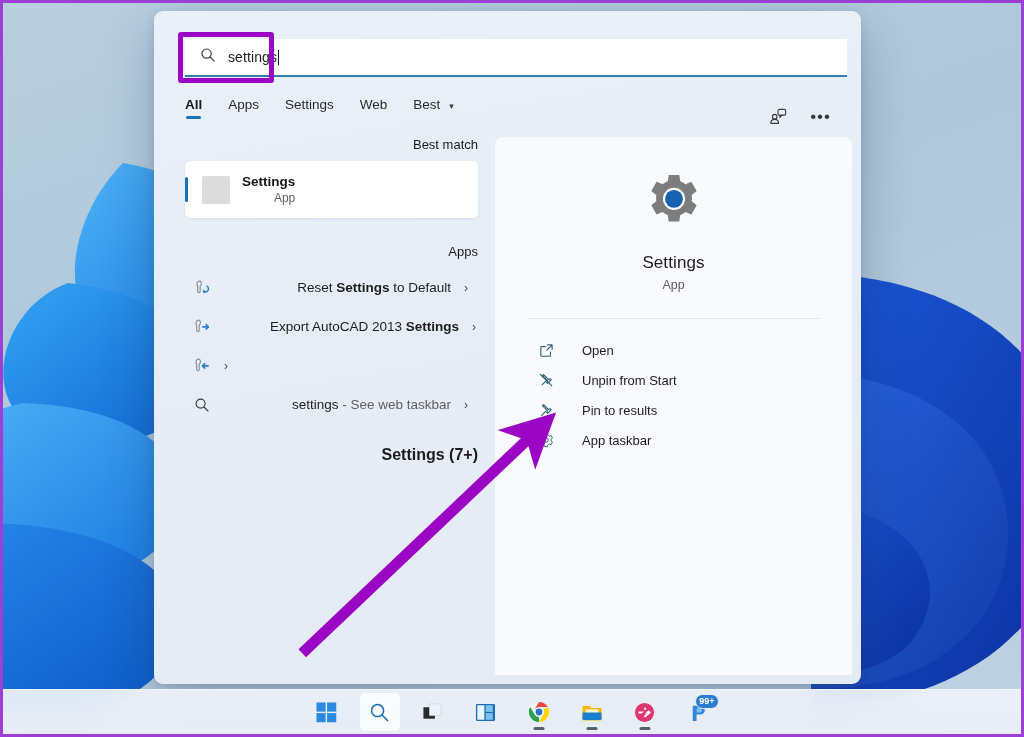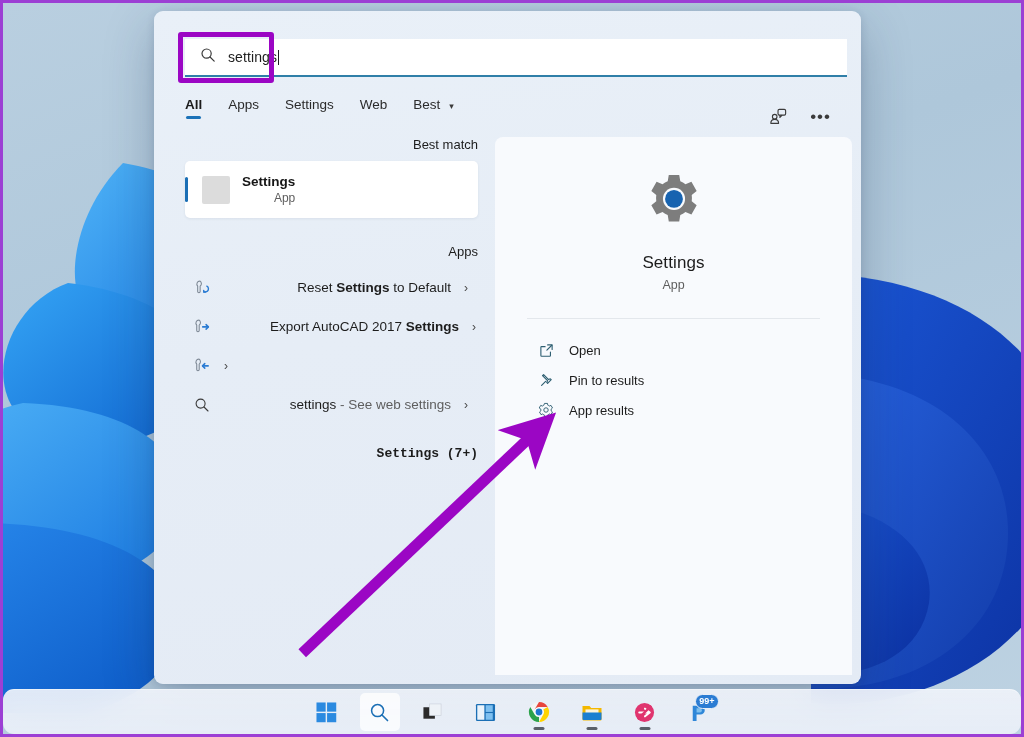--- a/index.html
+++ b/index.html
@@ -50,21 +50,20 @@
     left: 0; right: 0; bottom: 0;
     height: 45px;
     background: linear-gradient(180deg, rgba(238,242,249,0.93), rgba(232,238,247,0.96));
     backdrop-filter: blur(14px);
     border-top: 1px solid rgba(255,255,255,0.45);
     display: flex;
     align-items: center;
     justify-content: center;
     gap: 13px;
     z-index: 40;
-    border-radius: 11px;
   }
   .tb-item {
     width: 40px; height: 38px;
     display: flex; align-items: center; justify-content: center;
     border-radius: 5px;
     position: relative;
     cursor: pointer;
   }
   .tb-item.active { background: rgba(255,255,255,0.75); }
   .tb-underline {
@@ -270,25 +269,24 @@
   .result-label b { font-weight: 700; }
   .result-label .muted { color: #5e5e5e; }
   .chev-right {
     font-size: 12px;
     color: #494949;
     flex: none;
     margin-right: 2px;
   }
 
   .count-title {
-    font-size: 13px;
+    font-size: 16px;
     font-weight: 700;
     color: #1c1c1c;
     margin: 22px 0 0 2px;
-    font-family: Liberation Mono, monospace;
   }
 
   
   .preview-head {
     display: flex;
     flex-direction: column;
     align-items: center;
     gap: 0;
   }
   .gear-big { margin-bottom: 16px; }
@@ -304,21 +302,21 @@
   }
   .divider {
     height: 1px;
     background: #e3e7ec;
     margin: 26px 4px 16px 4px;
   }
   .action-row {
     height: 30px;
     display: flex;
     align-items: center;
-    gap: 14px;
+    gap: 27px;
     padding-left: 14px;
     border-radius: 4px;
     cursor: pointer;
   }
   .action-row .aicon { width: 18px; flex: none; display: flex; justify-content: center; }
   .action-label { font-size: 13px; color: #1d1d1d; }
 
   
   #arrow-annotation {
     position: absolute;
@@ -445,21 +443,21 @@
         </div>
 
         <div class="result-row">
           <span class="ricon">
             <svg width="17" height="17" viewBox="0 0 18 18">
               <path d="M5.2 2.2 A3.2 3.2 0 0 0 2.9 7.6 L2.9 13.3 A1.3 1.3 0 0 0 5.5 13.3 L5.5 7.6 A3.2 3.2 0 0 0 5.2 2.2 Z" fill="none" stroke="#7a8592" stroke-width="1.1"></path>
               <line x1="9.2" y1="9.4" x2="15" y2="9.4" stroke="#2b7cd3" stroke-width="1.6" stroke-linecap="round"></line>
               <path d="M12.8 7 L15.2 9.4 L12.8 11.8" fill="none" stroke="#2b7cd3" stroke-width="1.6" stroke-linecap="round" stroke-linejoin="round"></path>
             </svg>
           </span>
-          <span class="result-label"><span>Export AutoCAD 2017 </span><b>Settings</b><span></span></span>
+          <span class="result-label"><span>Export AutoCAD 2013 </span><b>Settings</b><span></span></span>
           <span class="chev-right">›</span>
         </div>
 
         <div class="result-row">
           <span class="ricon">
             <svg width="17" height="17" viewBox="0 0 18 18">
               <path d="M5.2 2.2 A3.2 3.2 0 0 0 2.9 7.6 L2.9 13.3 A1.3 1.3 0 0 0 5.5 13.3 L5.5 7.6 A3.2 3.2 0 0 0 5.2 2.2 Z" fill="none" stroke="#7a8592" stroke-width="1.1"></path>
               <line x1="9.2" y1="9.4" x2="15" y2="9.4" stroke="#2b7cd3" stroke-width="1.6" stroke-linecap="round"></line>
               <path d="M11.4 7 L9 9.4 L11.4 11.8" fill="none" stroke="#2b7cd3" stroke-width="1.6" stroke-linecap="round" stroke-linejoin="round"></path>
             </svg>
@@ -468,21 +466,21 @@
         </div>
 
 
         <div class="result-row">
           <span class="ricon">
             <svg width="16" height="16" viewBox="0 0 16 16">
               <circle cx="6.6" cy="6.6" r="4.5" fill="none" stroke="#3a3a3a" stroke-width="1.1"></circle>
               <line x1="10" y1="10" x2="14" y2="14" stroke="#3a3a3a" stroke-width="1.1" stroke-linecap="round"></line>
             </svg>
           </span>
-          <span class="result-label"><span>settings</span><span class="muted"> - See web settings</span></span>
+          <span class="result-label"><span>settings</span><span class="muted"> - See web taskbar</span></span>
           <span class="chev-right">›</span>
         </div>
 
         <div class="count-title">Settings (7+)</div>
       </div>
 
       <div class="col-right-wrap">
         <div class="col-right">
 
           <div class="preview-head">
@@ -503,39 +501,49 @@
             <span class="aicon">
               <svg width="15" height="15" viewBox="0 0 16 16">
                 <path d="M9.2 2 H14 V6.8" fill="none" stroke="#2f5f72" stroke-width="1.2" stroke-linecap="round" stroke-linejoin="round"></path>
                 <line x1="13.6" y1="2.4" x2="8.4" y2="7.6" stroke="#2f5f72" stroke-width="1.2" stroke-linecap="round"></line>
                 <path d="M12.2 9.6 V13.4 A0.7 0.7 0 0 1 11.5 14.1 H2.7 A0.7 0.7 0 0 1 2 13.4 V4.6 A0.7 0.7 0 0 1 2.7 3.9 H6.5" fill="none" stroke="#2f5f72" stroke-width="1.2" stroke-linecap="round" stroke-linejoin="round"></path>
               </svg>
             </span>
             <span class="action-label">Open</span>
           </div>
 
+          <div class="action-row">
+            <span class="aicon">
+              <svg width="16" height="16" viewBox="0 0 16 16">
+                <path d="M5.6 2.6 L10.6 7.6 L12.3 6.8 L13.2 7.7 L9.6 11.3 L8.7 10.4 L9.5 8.7 L4.5 3.7 Z" fill="none" stroke="#2f5f72" stroke-width="1.15" stroke-linejoin="round"></path>
+                <line x1="7.6" y1="9.3" x2="4.2" y2="12.7" stroke="#2f5f72" stroke-width="1.15" stroke-linecap="round"></line>
+                <line x1="2.3" y1="2.3" x2="13.7" y2="13.7" stroke="#2f5f72" stroke-width="1.15" stroke-linecap="round"></line>
+              </svg>
+            </span>
+            <span class="action-label">Unpin from Start</span>
+          </div>
 
           <div class="action-row">
             <span class="aicon">
               <svg width="16" height="16" viewBox="0 0 16 16">
                 <path d="M5.6 2.6 L10.6 7.6 L12.3 6.8 L13.2 7.7 L9.6 11.3 L8.7 10.4 L9.5 8.7 L4.5 3.7 Z" fill="none" stroke="#2f5f72" stroke-width="1.15" stroke-linejoin="round"></path>
                 <line x1="7.6" y1="9.3" x2="3.6" y2="13.3" stroke="#2f5f72" stroke-width="1.15" stroke-linecap="round"></line>
               </svg>
             </span>
             <span class="action-label">Pin to results</span>
           </div>
 
           <div class="action-row">
             <span class="aicon">
               <svg width="16" height="16" viewBox="0 0 18 18">
                 <path d="M7.3 1.6 h3.4 l0.35 2 a6.4 6.4 0 0 1 1.65 0.96 l1.9-0.76 l1.7 2.94 l-1.55 1.32 a6.4 6.4 0 0 1 0 1.9 l1.55 1.32 l-1.7 2.94 l-1.9-0.76 a6.4 6.4 0 0 1 -1.65 0.96 l-0.35 2 h-3.4 l-0.35-2 a6.4 6.4 0 0 1 -1.65-0.96 l-1.9 0.76 l-1.7-2.94 l1.55-1.32 a6.4 6.4 0 0 1 0-1.9 L1.35 6.74 l1.7-2.94 l1.9 0.76 a6.4 6.4 0 0 1 1.65-0.96 Z" fill="none" stroke="#2f5f72" stroke-width="1.05" stroke-linejoin="round"></path>
                 <circle cx="9" cy="9" r="2.5" fill="none" stroke="#2f5f72" stroke-width="1.05"></circle>
               </svg>
             </span>
-            <span class="action-label">App results</span>
+            <span class="action-label">App taskbar</span>
           </div>
 
         </div>
       </div>
     </div>
   </div>
 
   <svg id="arrow-annotation" viewBox="0 0 1024 737">
     <defs>
       <marker id="ahead" markerWidth="5" markerHeight="5" refX="2.2" refY="2.5" orient="auto">

